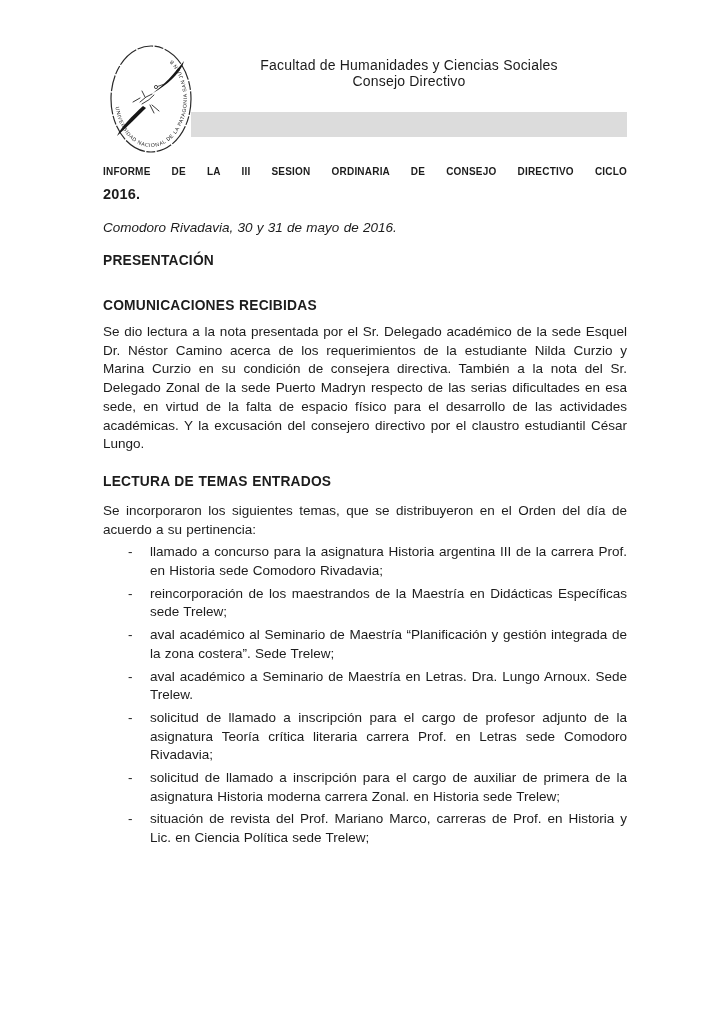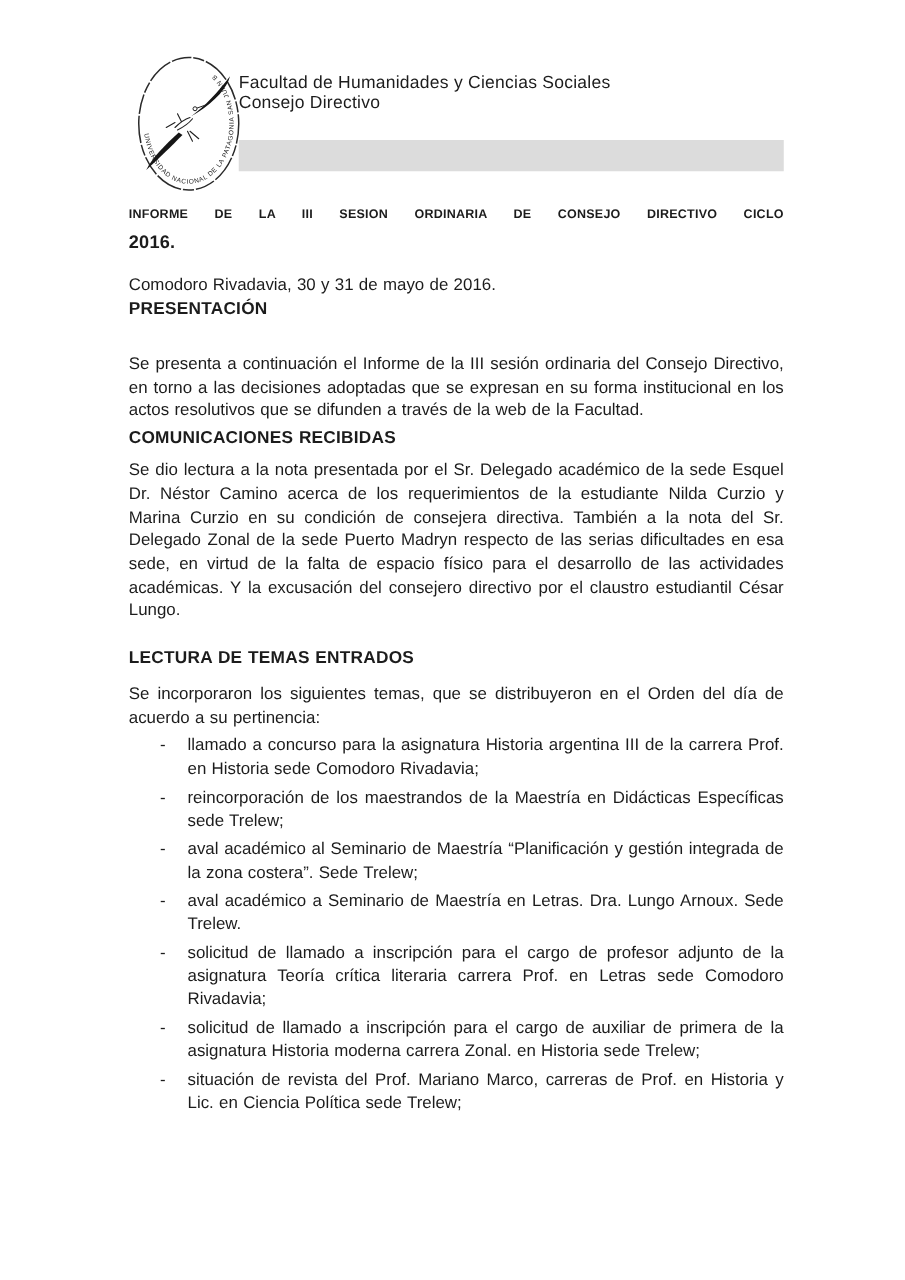--- a/index.html
+++ b/index.html
@@ -13,21 +13,21 @@
     font-family:"Liberation Sans","DejaVu Sans",sans-serif;
     overflow:hidden;
   }
   
   .logo {
     position:absolute; left:104px; top:40px;
     width:95px; height:118px;
   }
   .header-text {
     position:absolute; left:191px; top:57px; width:436px;
-    text-align:left; font-size:14px; line-height:16px;
+    text-align:center; font-size:14px; line-height:16px;
     letter-spacing:.2px;
   }
   .gray-bar {
     position:absolute; left:191px; top:112px;
     width:436px; height:25px;
     background:var(--bar-color,#dcdcdc);
   }
   
   .content {
     position:absolute; left:103px; top:162px; width:524px;
@@ -36,21 +36,21 @@
   }
   .title-line1 {
     font-weight:bold; font-size:10px; line-height:19px;
     text-align:justify; text-align-last:justify;
     margin-bottom:4px; letter-spacing:.2px;
   }
   .title-line2 {
     font-weight:bold; font-size:14.5px; line-height:19px;
     margin-bottom:14px; letter-spacing:.2px;
   }
-  .dateline { line-height:19px; margin-bottom:0; }
+  .dateline { line-height:19px; margin-bottom:14px;font-style:italic; }
   .sec-heading {
     font-weight:bold; font-size:13.8px; line-height:19px;
     letter-spacing:.2px;
   }
   .h-pres { margin-bottom:26px; }
   .h-comu { margin-top:2px; margin-bottom:8px; }
   .h-lect { margin-top:18px; margin-bottom:11px; }
   .just { text-align:justify; }
   .intro { margin-bottom:4px; }
   ul.temas { list-style:none; }
@@ -91,21 +91,20 @@
   <div class="gray-bar"></div>
 
   <div class="content">
 
     <div class="title-line1">INFORME DE LA III SESION ORDINARIA DE CONSEJO DIRECTIVO CICLO</div>
     <div class="title-line2">2016.</div>
 
     <p class="dateline">Comodoro Rivadavia, 30 y 31 de mayo de 2016.</p>
 
     <h2 class="sec-heading h-pres">PRESENTACIÓN</h2>
-    <p class="just">Se presenta a continuación el Informe de la III sesión ordinaria del Consejo Directivo, en torno a las decisiones adoptadas que se expresan en su forma institucional en los actos resolutivos que se difunden a través de la web de la Facultad.</p>
 
     <h2 class="sec-heading h-comu">COMUNICACIONES RECIBIDAS</h2>
     <p class="just">Se dio lectura a la nota presentada por el Sr. Delegado académico de la sede Esquel Dr. Néstor Camino acerca de los requerimientos de la estudiante Nilda Curzio y Marina Curzio en su condición de consejera directiva. También a la nota del Sr. Delegado Zonal de la sede Puerto Madryn respecto de las serias dificultades en esa sede, en virtud de la falta de espacio físico para el desarrollo de las actividades académicas. Y la excusación del consejero directivo por el claustro estudiantil César Lungo.</p>
 
     <h2 class="sec-heading h-lect">LECTURA DE TEMAS ENTRADOS</h2>
     <p class="just intro">Se incorporaron los siguientes temas, que se distribuyeron en el Orden del día de acuerdo a su pertinencia:</p>
 
     <ul class="temas">
       <li>
         <span class="mk">-</span>

